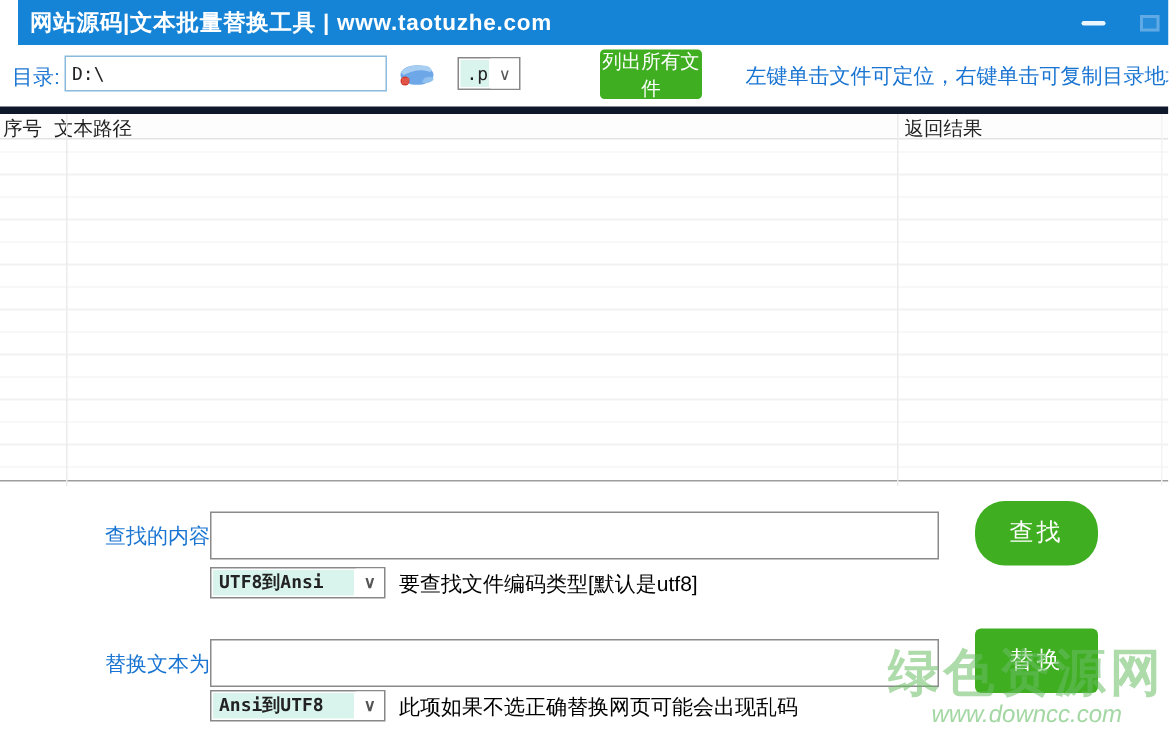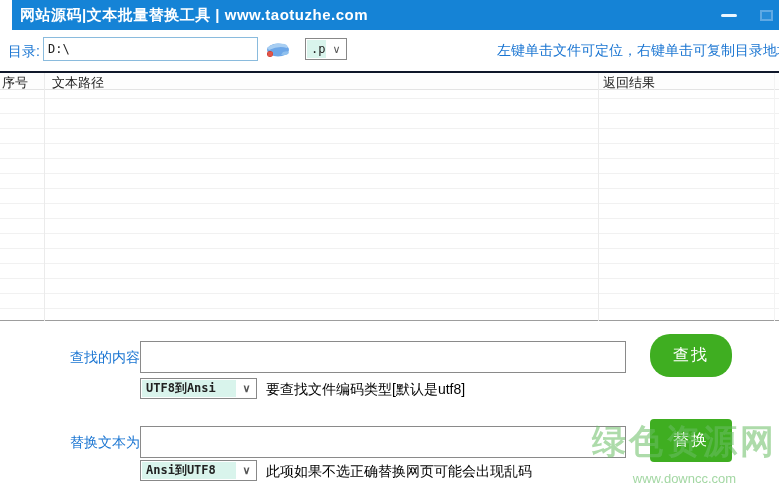--- a/index.html
+++ b/index.html
@@ -49,25 +49,25 @@
   }
   .green-btn {
     background:#3fae21; color:#fff; border:none; border-radius:3px; cursor:pointer;
     display:flex; align-items:center; justify-content:center;
     font-family:"Liberation Sans", sans-serif;
   }
   .list-btn { position:absolute; left:400px; top:3px; width:68px; height:33px; font-size:13px; }
   .toolbar-hint { position:absolute; left:497px; top:12px; color:#1a75d2; font-size:14px; white-space:nowrap; }
 
   
-  .grid { position:absolute; left:0; top:71px; width:779px; height:250px; border-top:2px solid #0f172a; border-bottom:1px solid #9d9d9d; background:#fff; }
+  .grid { position:absolute; left:0; top:71px; width:779px; height:250px; border-top:5px solid #0f172a; border-bottom:1px solid #9d9d9d; background:#fff; }
   .grid-header { position:absolute; left:0; top:0; width:100%; height:17px; background:#fdfdfd; border-bottom:1px solid #e3e3e3; }
   .grid-header .col { position:absolute; top:1px; font-size:13px; color:#222; white-space:nowrap; }
   .col-seq { left:2px; }
-  .col-path { left:52px; }
+  .col-path { left:36px; }
   .col-result { left:603px; }
   .grid-body {
     position:absolute; left:0; top:18px; width:100%; height:230px;
     background-image:repeating-linear-gradient(to bottom, transparent 0px, transparent 14px, #f1f1f1 14px, #f1f1f1 15px);
     background-position:0 -7px;
   }
   .vline { position:absolute; top:0; width:1px; height:248px; background:#ebebeb; }
   .vline-1 { left:44px; }
   .vline-2 { left:598px; }
   .vline-3 { left:774px; background:#f3f3f3; }
@@ -98,21 +98,21 @@
   
   .watermark {
     position:absolute; right:2px; bottom:4px; z-index:20; pointer-events:none;
     text-align:center; line-height:1;
   }
   .watermark .wm-name {
     font-size:34px; font-weight:bold; letter-spacing:3px;
     color:rgba(105,190,100,0.55); white-space:nowrap;
   }
   .watermark .wm-url {
-    font-size:13px; color:rgba(140,205,140,0.8); margin-top:14px; white-space:nowrap;
+    font-size:16px; color:rgba(140,205,140,0.8); margin-top:3px; white-space:nowrap;font-style:italic;
   }
 </style>
 </head>
 <body>
 
 <div id="app">
 
   <div class="titlebar">
     <div class="title">网站源码|文本批量替换工具  | www.taotuzhe.com</div>
     <div class="win-btn btn-min">
@@ -132,20 +132,21 @@
         <path d="M4 9 Q10 3 22 5 Q26 7 24 9 Q16 6 6 11 Z" fill="#a8cef2"></path>
         <path d="M20 13 Q26 11 26 14 Q24 17 18 16 Z" fill="#8fc0ee"></path>
         <circle cx="7" cy="15" r="3" fill="#d23a2e"></circle>
         <path d="M5 13 L10 13 L9 17 L5 17 Z" fill="#e05548"></path>
       </svg>
     </span>
     <div class="combo ext-combo">
       <span class="combo-value">.php</span>
       <span class="combo-arrow">∨</span>
     </div>
+    <button class="green-btn list-btn">列出所有文件</button>
     <span class="toolbar-hint">左键单击文件可定位，右键单击可复制目录地址</span>
   </div>
 
   <div class="grid">
     <div class="grid-header">
       <span class="col col-seq">序号</span>
       <span class="col col-path">文本路径</span>
       <span class="col col-result">返回结果</span>
     </div>
     <div class="grid-body"></div>

